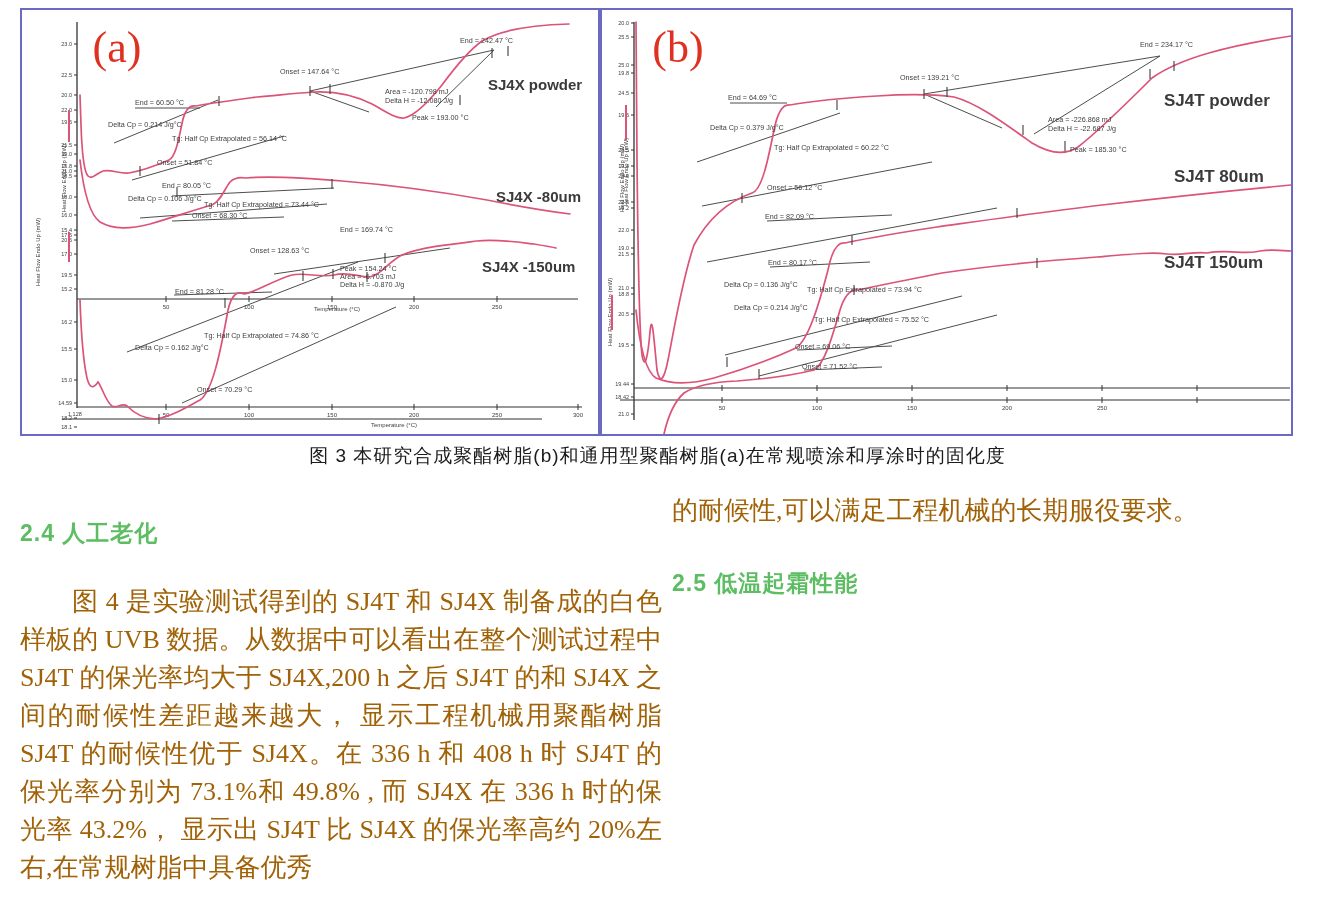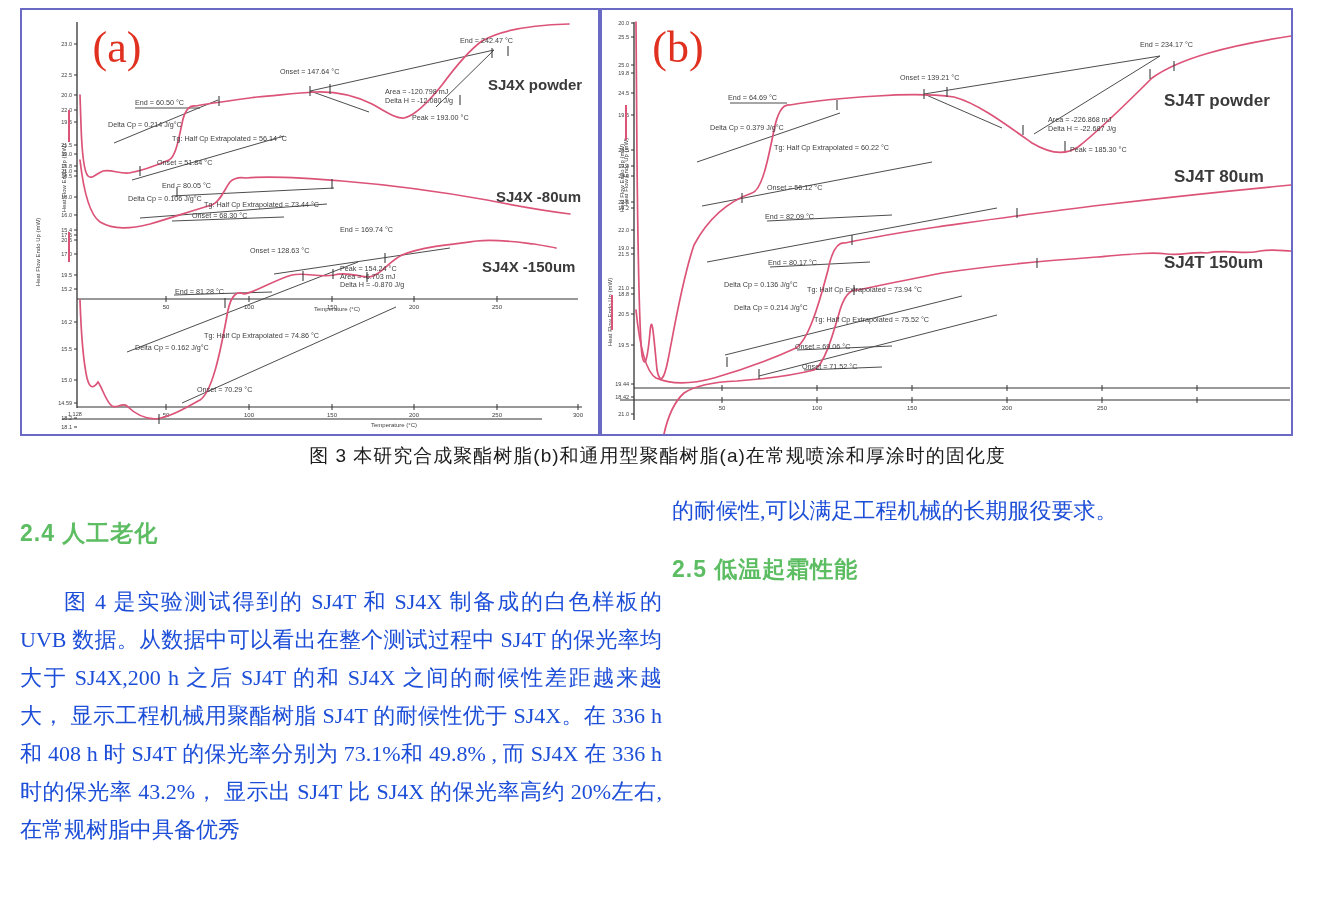--- a/index.html
+++ b/index.html
@@ -9,24 +9,24 @@
   .panel{border:2px solid #6a6ac4;background:#fff;}
   .panel svg{display:block;background:#fff;}
   .caption{position:absolute;left:20px;top:443px;width:1275px;text-align:center;
            font-family:"Liberation Sans","DejaVu Sans",sans-serif;font-weight:400;
            font-size:19px;color:#1c1c1c;letter-spacing:1px;}
   .col{position:absolute;width:642px;}
   .col-left{left:20px;top:518px;}
   .col-right{left:672px;top:492px;}
   h2.sec{margin:0;font-family:"Liberation Sans","DejaVu Sans",sans-serif;
          font-weight:600;font-size:23px;color:#5dbd62;letter-spacing:1px;}
-  p.body{margin:0;font-size:22px;line-height:38px;text-align:justify;color:#1d4ed8;}
+  p.body{margin:0;font-size:26px;line-height:38px;text-align:justify;color:#a16207;}
   p.indent{text-indent:2em;}
   .col-left h2.sec{margin-bottom:34px;}
-  .col-right h2.sec{margin-top:24px;margin-bottom:30px;}
+  .col-right h2.sec{margin-top:38px;margin-bottom:30px;}
 </style>
 </head>
 <body>
 
 <div class="page">
 
   <div class="figure">
     <div class="panel">
       <svg id="svg-a" width="576" height="424" viewBox="0 0 576 424">
           <line x1="55" y1="12" x2="55" y2="398" stroke="#333" stroke-width="1.3"></line>

